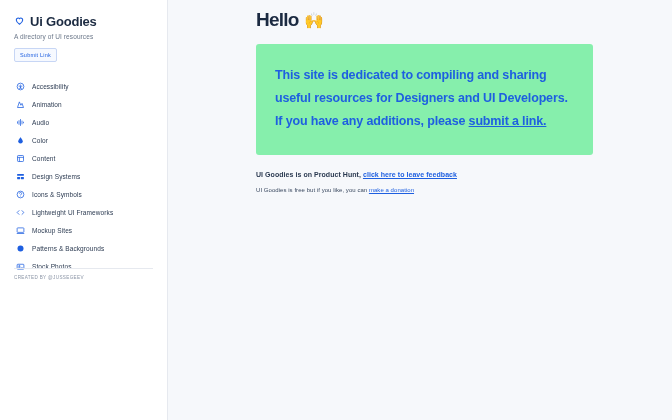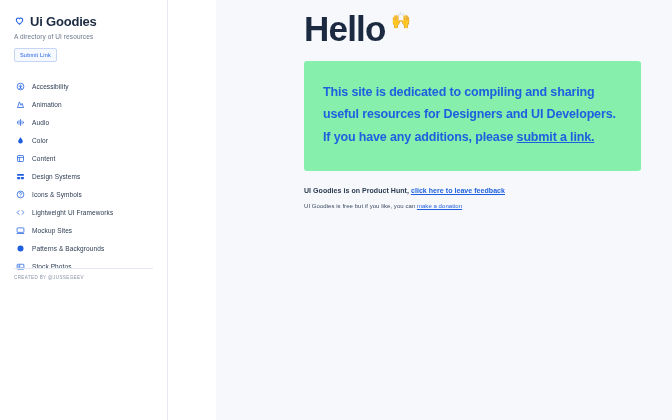--- a/index.html
+++ b/index.html
@@ -7,21 +7,20 @@
     width: 672px;
     height: 420px;
     overflow: hidden;
     font-family: "Liberation Sans", sans-serif;
     background: #ffffff;
   }
   .app {
     display: flex;
     width: 672px;
     height: 316px;
-    gap: 48px;
   }
 
   
   .sidebar {
     width: 168px;
     height: 420px;
     background: #ffffff;
     border-right: 1px solid #e6e9ef;
     padding: 12px 14px 0 14px;
     position: relative;
@@ -118,21 +117,21 @@
     padding: 8px 84px 0 88px;
     position: relative;
   }
   .hello-row {
     display: flex;
     align-items: flex-start;
     gap: 6px;
     margin-top: 2px;
   }
   .hello {
-    font-size: 35px;
+    font-size: 19px;
     font-weight: bold;
     color: #1b2a41;
     letter-spacing: -0.8px;
     line-height: 1.1;
   }
   .hello-emoji {
     font-size: 16px;
     line-height: 1.4;
   }
 

